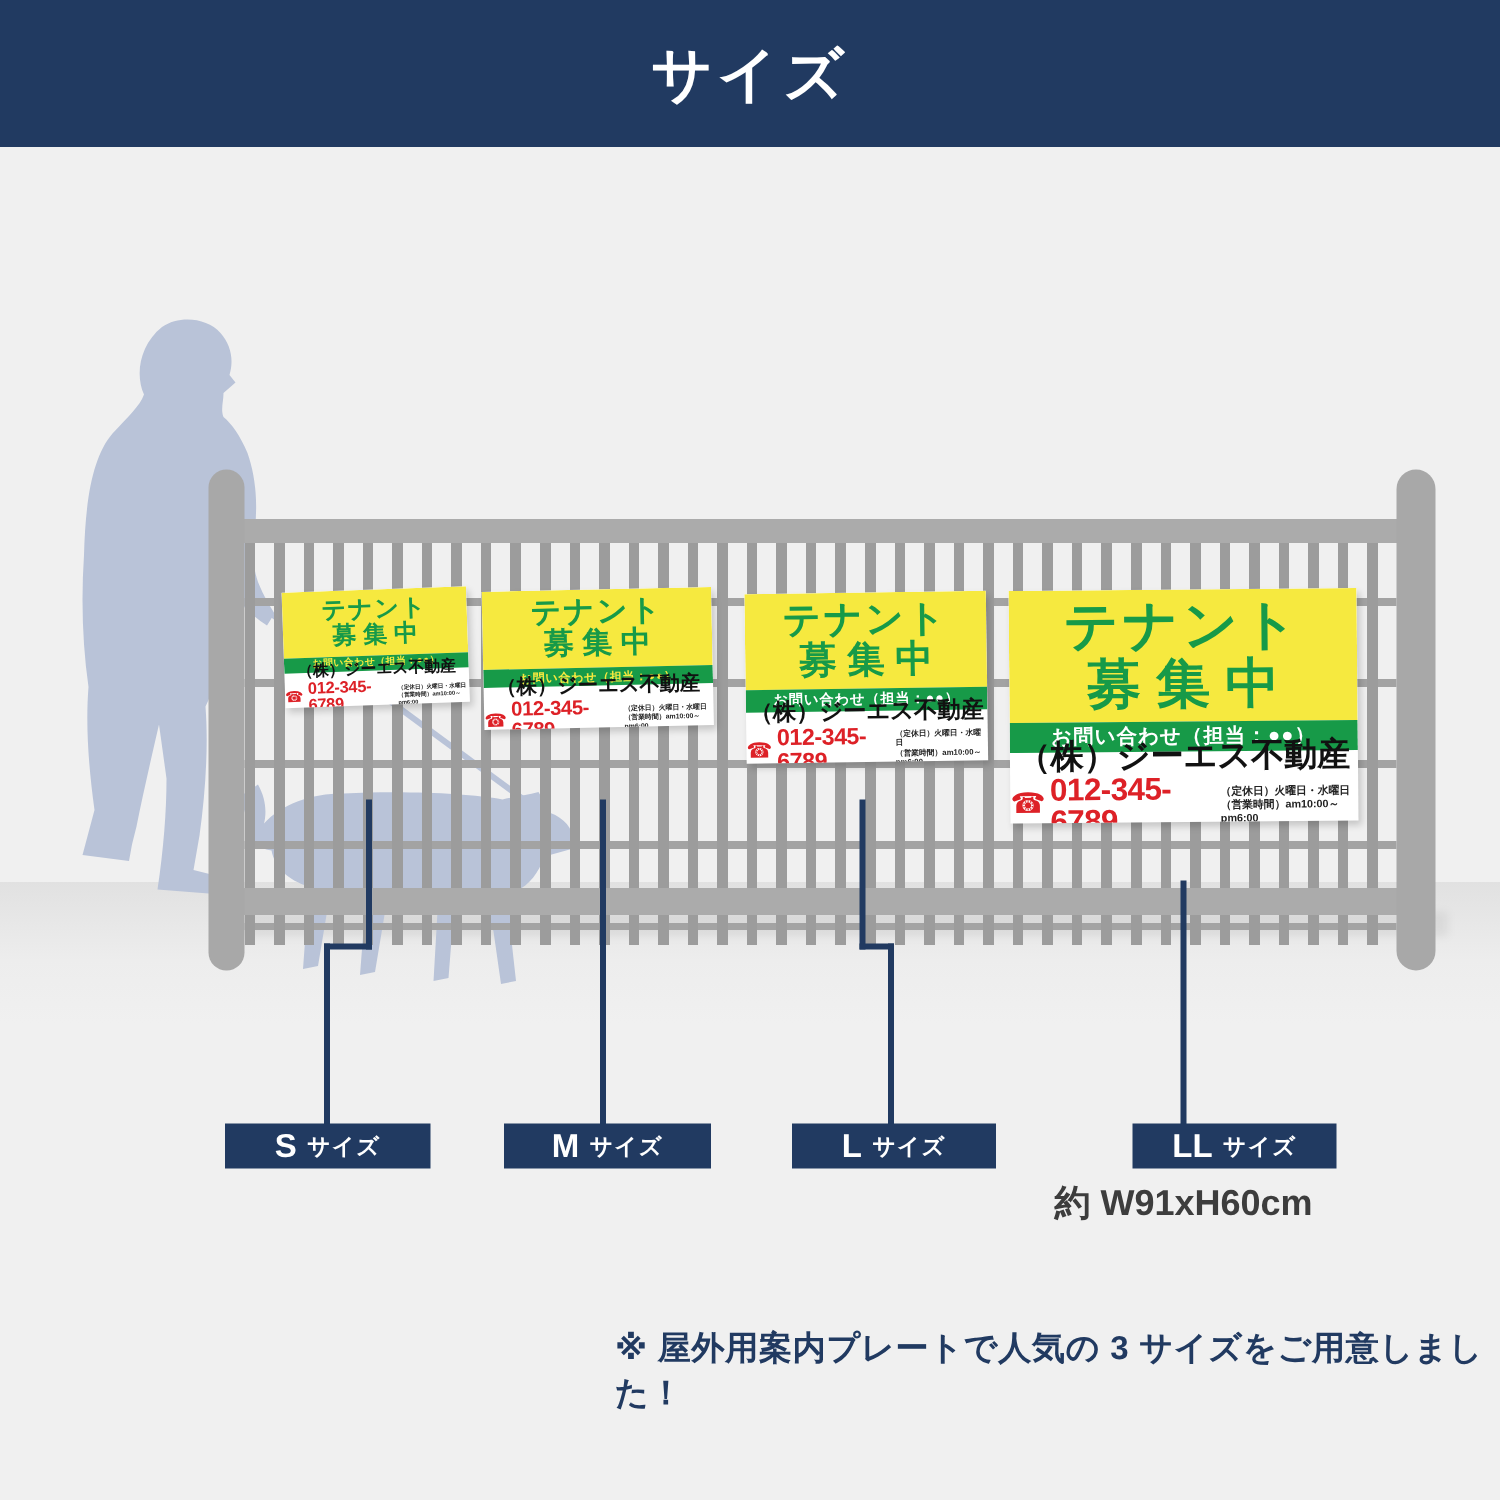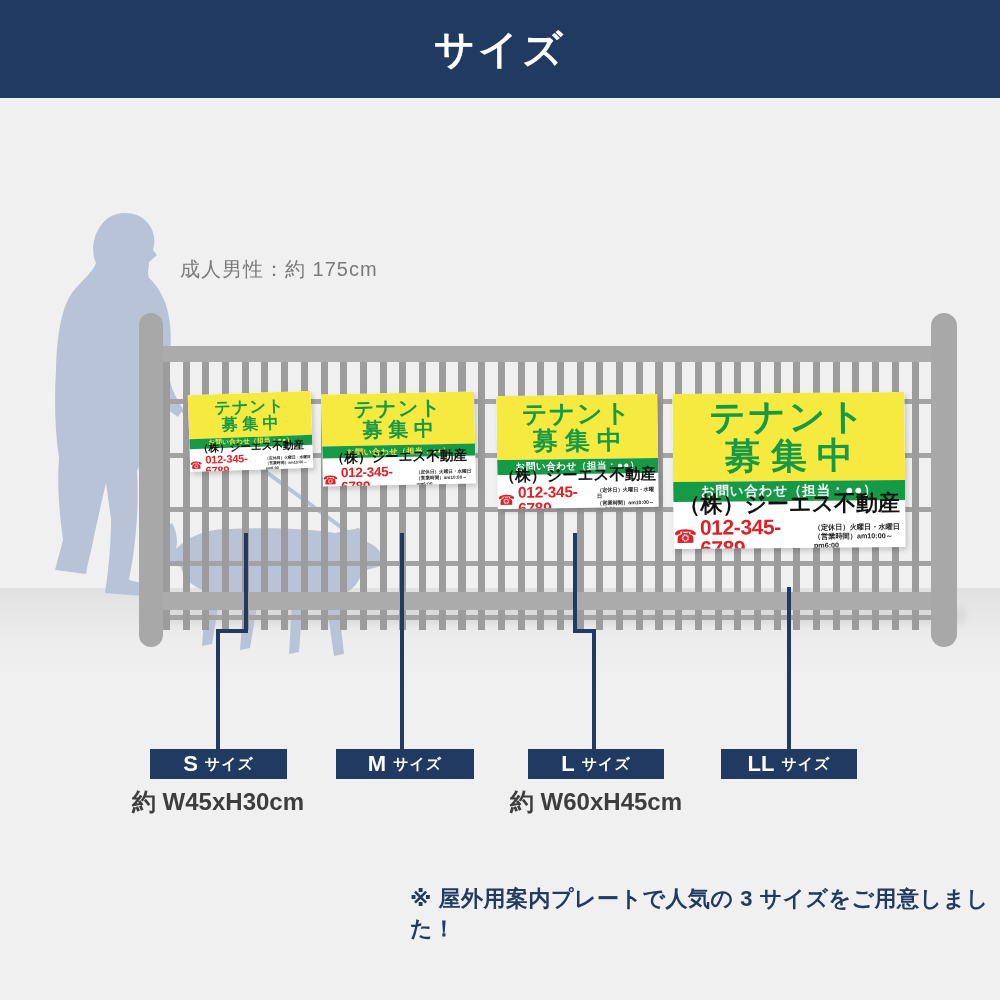--- a/index.html
+++ b/index.html
@@ -78,42 +78,41 @@
   .ptr-ll{left:787px;top:587px;width:4px;height:163px;}
 
   
   .badge{position:absolute;top:749px;height:30px;background:#213a61;color:#ffffff;
          display:flex;align-items:center;justify-content:center;gap:7px;}
   .badge .code{font-size:22px;font-weight:bold;}
   .badge .unit{font-size:15px;font-weight:bold;letter-spacing:1px;}
   .badge-s{left:150px;width:137px;}
   .badge-m{left:336px;width:138px;}
   .badge-l{left:528px;width:136px;}
-  .badge-ll{left:721px;width:136px;text-align:right;}
+  .badge-ll{left:755px;width:136px;text-align:right;}
   .dims{position:absolute;top:786px;width:220px;text-align:center;
         font-size:24px;font-weight:bold;color:#3d3d3d;}
   .dims-s{left:108px;}.dims-m{left:295px;}.dims-l{left:486px;}.dims-ll{left:679px;}
 
   
   .footnote{position:absolute;left:410px;top:884px;font-size:22px;font-weight:bold;
         color:#213a61;letter-spacing:0.5px;}
 </style>
 </head>
 <body>
 
 <div class="page">
 
   <header class="header">
     <h1>サイズ</h1>
   </header>
 
   <div class="ground"></div>
   <div class="fence-shadow"></div>
 
-  <div class="scale-label">成人男性：約 175cm</div>
 
   <svg class="person" viewBox="0 0 135 390" aria-hidden="true">
     <path class="sil" d="M58,8 C70,0 88,2 97,12 C104,20 106,30 103,40 L107,45 L99,52
       C99,58 97,63 99,68 C104,72 110,80 115,92 C120,106 122,124 120,142
       C118,156 118,166 122,178 C126,188 130,194 133,199 L128,207
       C116,199 106,189 101,179 C99,194 97,206 95,215 C97,232 94,247 87,261
       C89,288 87,318 83,347 L79,370 L107,377 L106,387 L55,383
       C59,356 61,331 61,309 L56,273 C50,299 45,321 41,341 L38,353 L36,364
       L5,360 L13,330 C9,301 7,273 9,248 C5,220 4,190 6,160
       C7,122 12,94 25,79 C36,67 43,61 46,53 C40,40 43,20 58,8 Z"></path>
@@ -233,18 +232,17 @@
   </div>
   <div class="badge badge-l">
     <span class="code">L</span>
     <span class="unit">サイズ</span>
   </div>
   <div class="badge badge-ll">
     <span class="code">LL</span>
     <span class="unit">サイズ</span>
   </div>
 
-  <div class="dims dims-s">約 W45xH30cm</div>
-  <div class="dims dims-l">約 W60xH45cm</div>
+  <div class="dims dims-ll">約 W91xH60cm</div>
 
   <div class="footnote">※ 屋外用案内プレートで人気の 3 サイズをご用意しました！</div>
 
 </div>
 
 </body></html>

